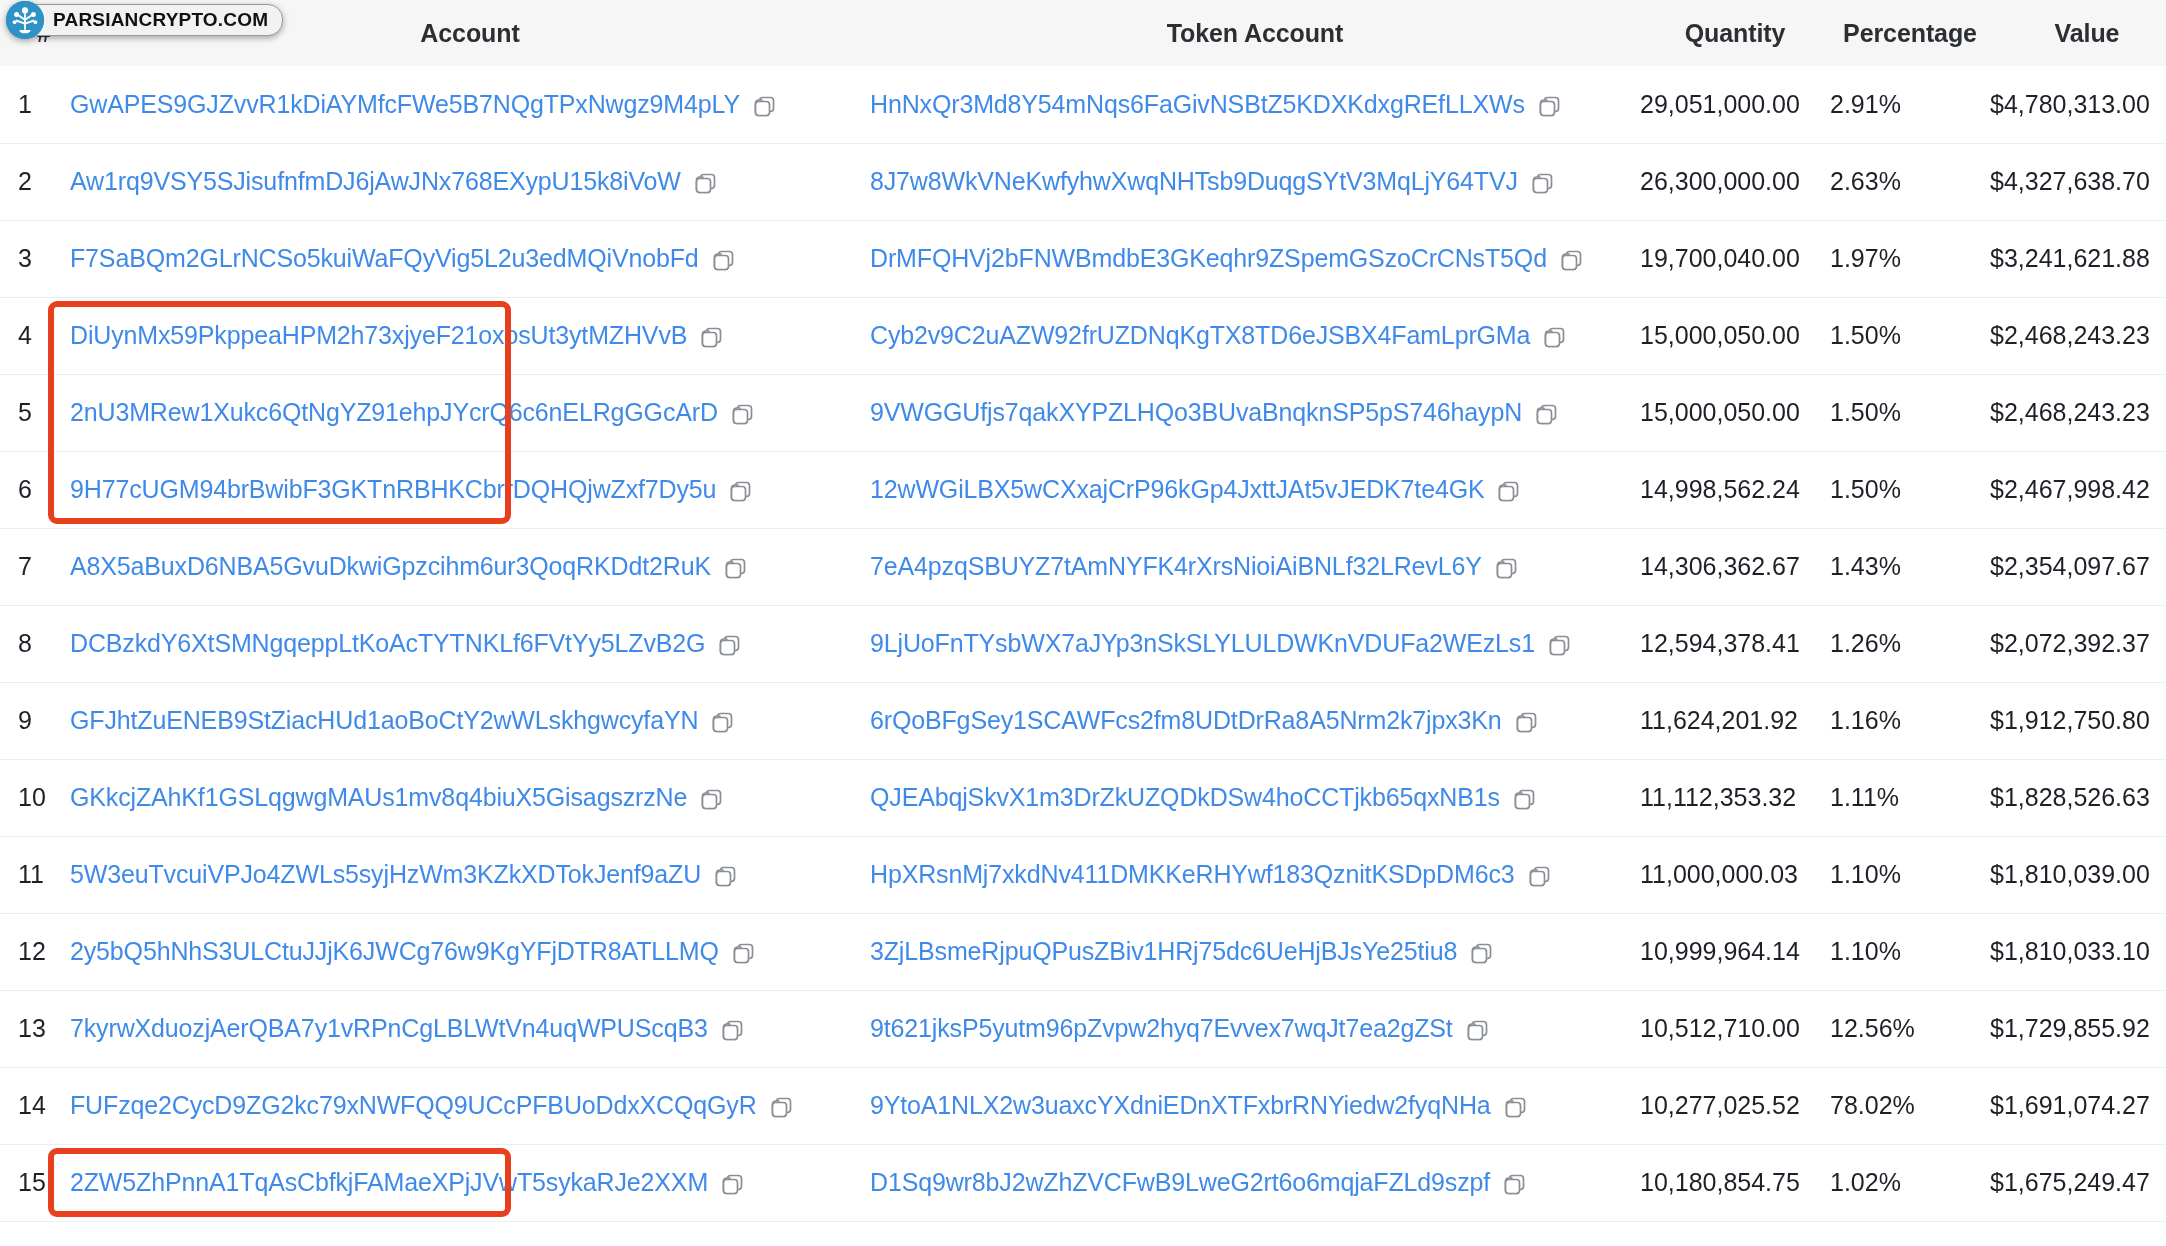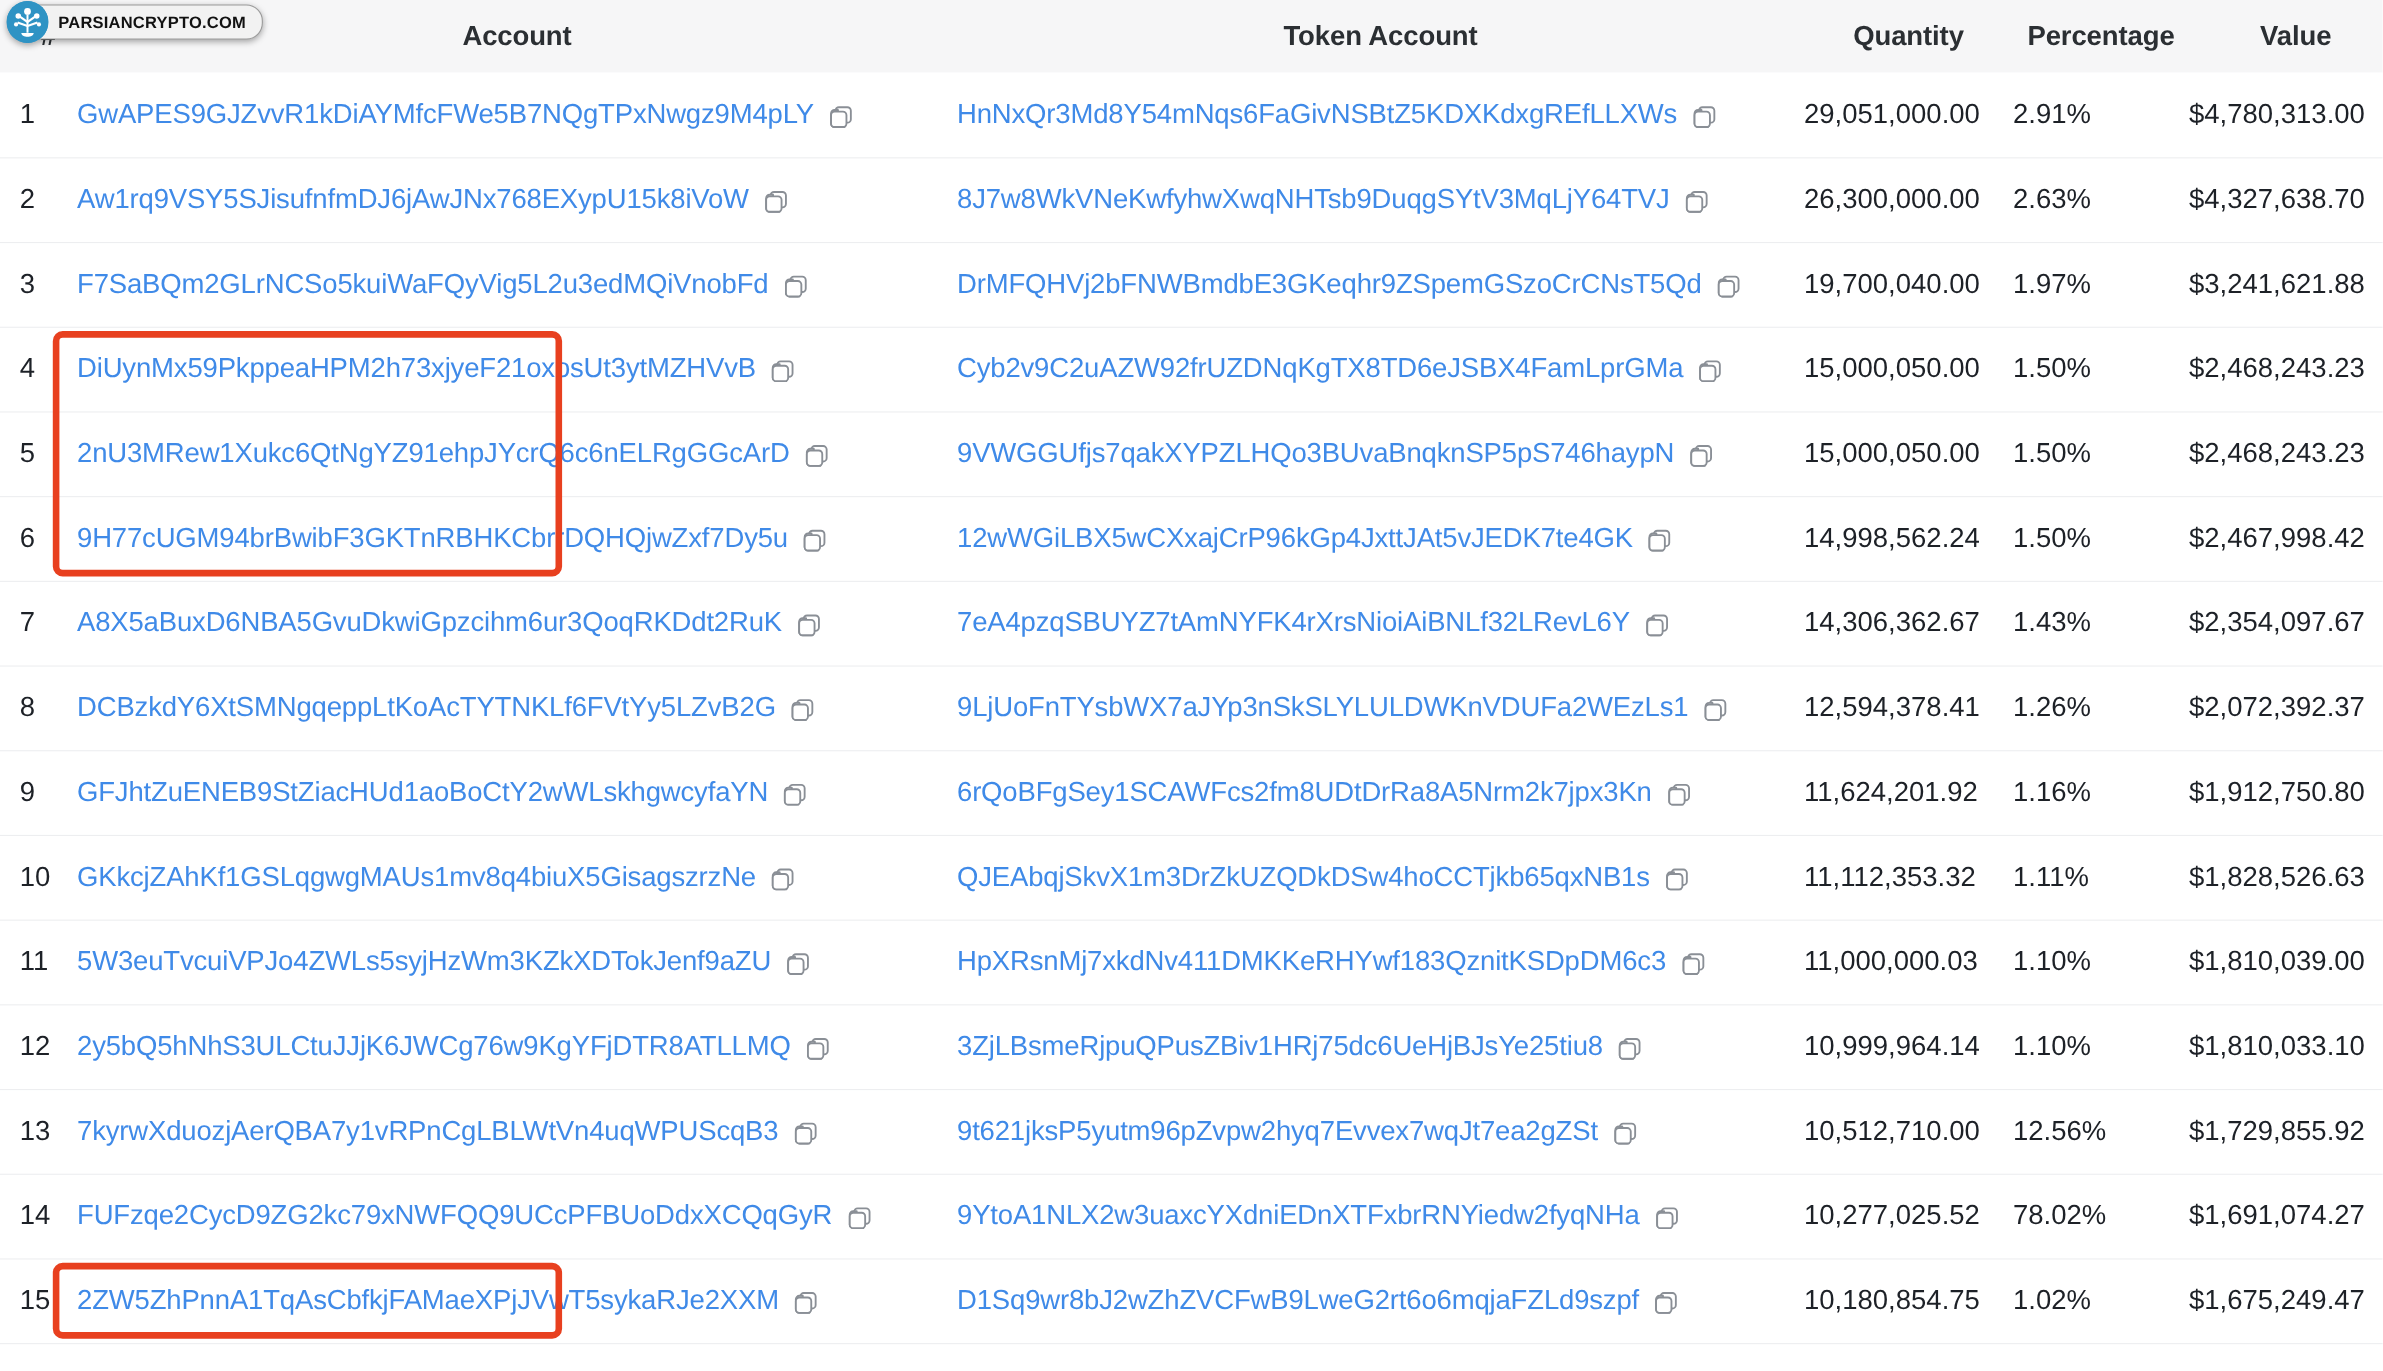--- a/index.html
+++ b/index.html
@@ -119,21 +119,21 @@
   }
   #wm-badge {
     height: 30px;
     display: flex;
     align-items: center;
     background: #f2f2f2;
     border: 1px solid #9a9a9a;
     border-radius: 15px;
     padding: 0 14px 0 30px;
     margin-left: -22px;
-    font-size: 15px;
+    font-size: 19px;
     font-weight: bold;
     color: #111111;
     letter-spacing: 0.2px;
   }
   #wm-logo {
     width: 38px;
     height: 38px;
     border-radius: 50%;
     background: #2e93c4;
     position: relative;

